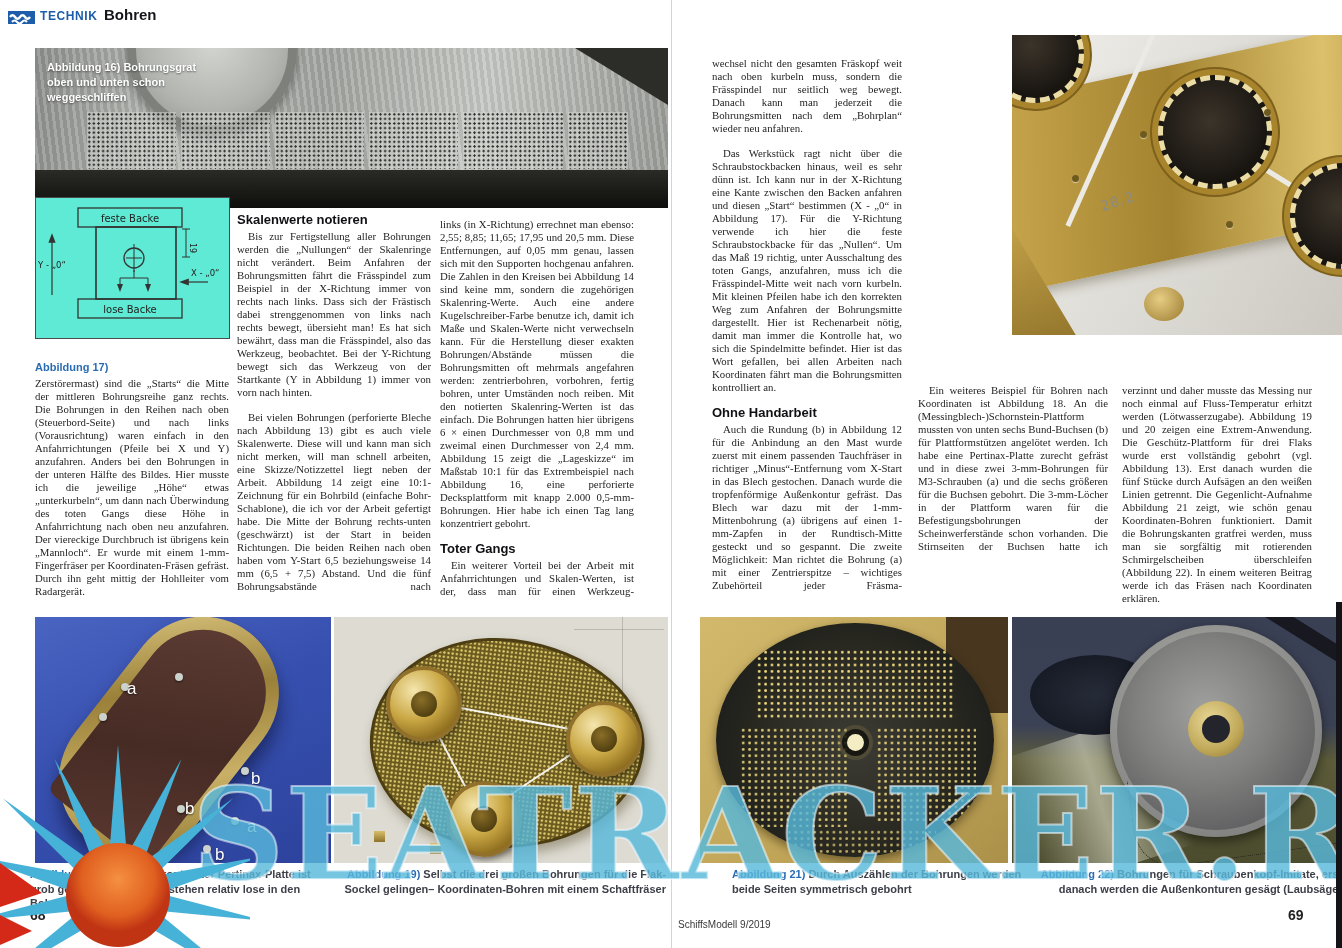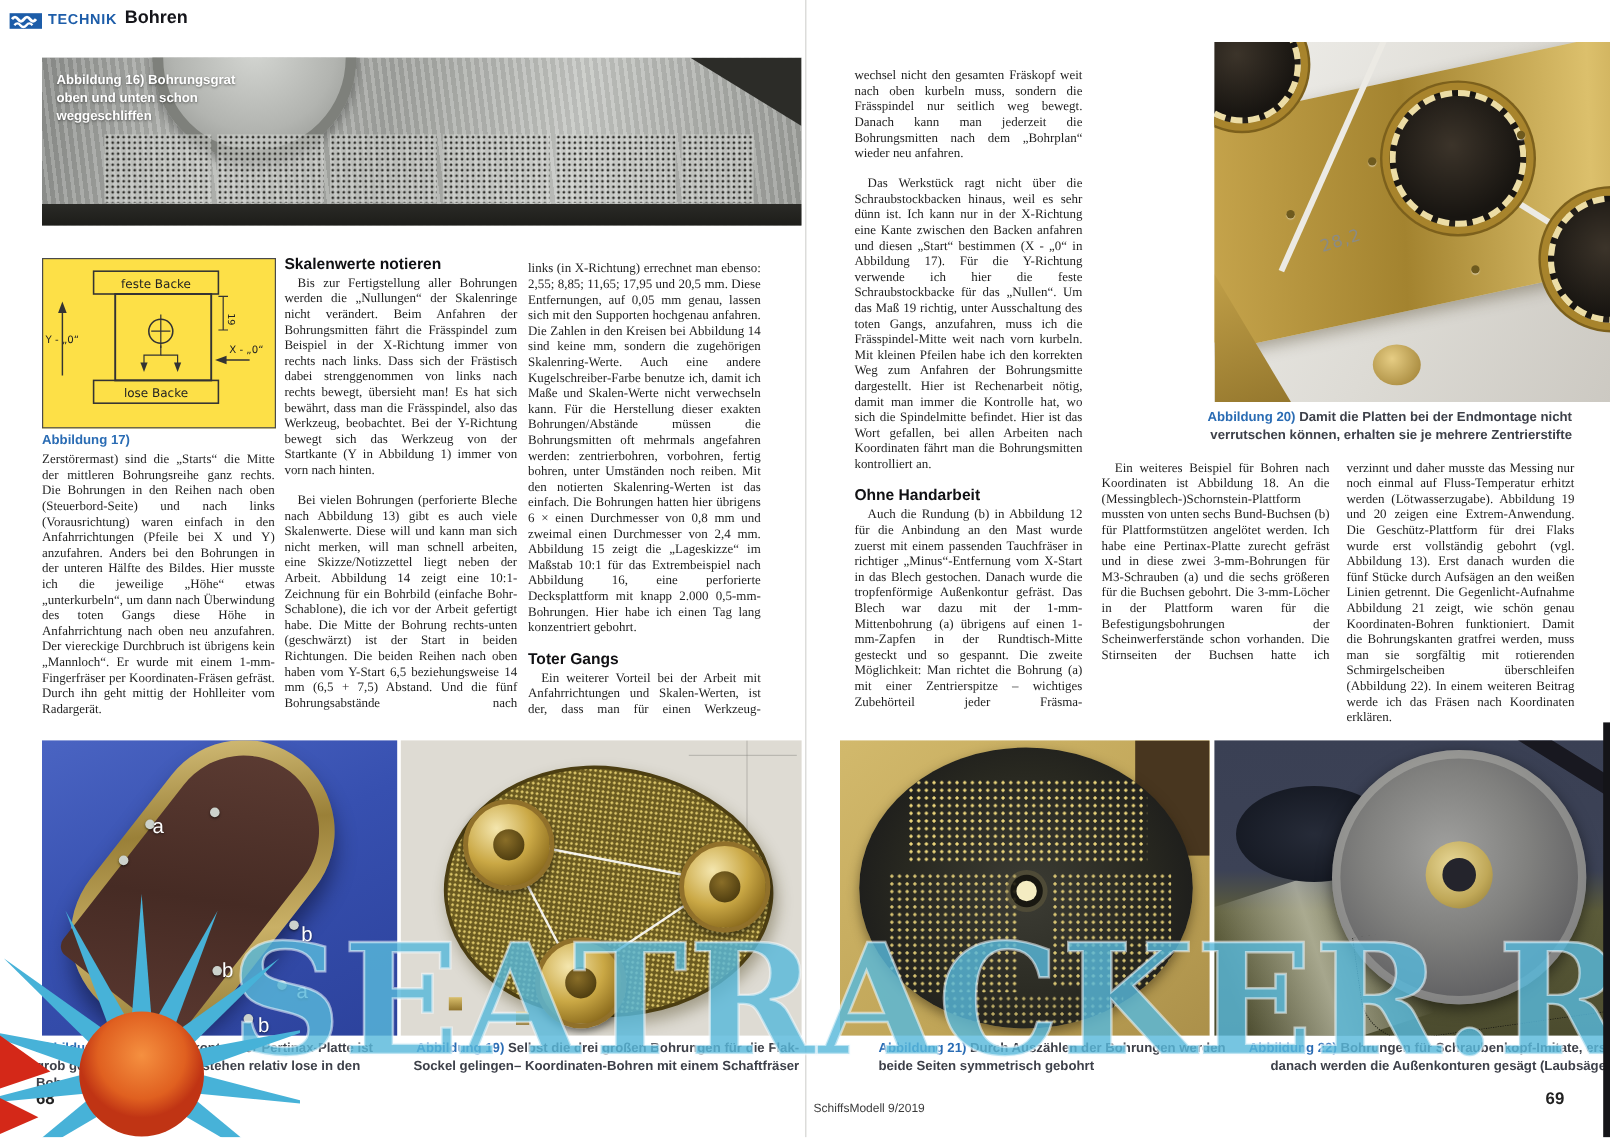--- a/index.html
+++ b/index.html
@@ -7,39 +7,39 @@
         font-family:"Liberation Serif",serif;color:#1e1e1e;}
   
   .hdr-icon{position:absolute;left:8px;top:11px;width:27px;height:13px;background:#1d5da9;}
   .hdr-section{position:absolute;left:40px;top:9px;font-family:"Liberation Sans",sans-serif;
         font-weight:bold;font-size:12px;letter-spacing:.6px;color:#1d5da9;}
   .hdr-topic{position:absolute;left:104px;top:6px;font-family:"Liberation Sans",sans-serif;
         font-weight:bold;font-size:15px;color:#15151a;}
   
   .photo{position:absolute;overflow:hidden;}
   
-  .f16{left:35px;top:48px;width:633px;height:140px;
+  .f16{left:35px;top:48px;width:633px;height:160px;
        background:linear-gradient(97deg,#8e908d 0%,#b9bbb7 22%,#a2a4a0 45%,#c6c8c4 70%,#999b97 100%);}
   .f16-streaks{position:absolute;inset:0;background:repeating-linear-gradient(83deg,
        rgba(255,255,255,.14) 0 3px, rgba(0,0,0,.06) 3px 7px);}
   .f16-circle{position:absolute;left:92px;top:-84px;width:152px;height:152px;border-radius:50%;
        background:radial-gradient(circle at 50% 45%,#d4d6d2 0%,#b2b4b0 60%,#8c8e8a 100%);
        border:9px solid #7e807b;box-shadow:0 4px 10px rgba(0,0,0,.35);}
   .f16-wedge{position:absolute;right:0;top:0;width:150px;height:92px;background:#2c2c28;
        clip-path:polygon(38% 0,100% 0,100% 62%);}
   .f16-dots{position:absolute;top:64px;height:57px;width:89px;background-color:rgba(215,217,213,.55);
        background-image:radial-gradient(circle,#2e2e2a 0.9px,rgba(0,0,0,0) 1.35px);
        background-size:4.6px 4.6px;}
   .f16-bottom{position:absolute;left:0;right:0;top:122px;height:38px;
        background:linear-gradient(#2a2a26,#0e0e0c);}
   .f16-cap{position:absolute;left:12px;top:12px;width:150px;color:#fff;
        font-family:"Liberation Sans",sans-serif;font-weight:bold;font-size:11px;line-height:1.35;
        text-shadow:0 1px 2px rgba(0,0,0,.5);}
   
-  .f17{position:absolute;left:35px;top:215px;width:193px;height:140px;background:#fde047;
+  .f17{position:absolute;left:35px;top:197px;width:193px;height:140px;background:#5eead4;
        border:1.5px solid #4a4a4a;}
   .f17 svg{display:block;}
   .f17-cap{position:absolute;left:35px;top:360px;}
   
   .col{position:absolute;width:194px;font-size:10.8px;line-height:13px;text-align:justify;}
   .col p{margin:0 0 12px 0;text-indent:11px;}
   .col p.cont{text-indent:0;}
   .col p.flow{text-align-last:justify;}
   .subhead{font-family:"Liberation Sans",sans-serif;font-weight:bold;font-size:13px;color:#101013;
        margin:0 0 4px 0;text-align:left;}
@@ -232,23 +232,20 @@
     <div class="f20-hole" style="left:146px;top:40px;width:104px;height:104px"></div>
     <div class="f20-hole" style="left:278px;top:128px;width:96px;height:96px"></div>
     <div class="f20-hole" style="left:-26px;top:-30px;width:88px;height:88px"></div>
     <div class="f20-pin" style="left:128px;top:96px"></div>
     <div class="f20-pin" style="left:252px;top:74px"></div>
     <div class="f20-pin" style="left:214px;top:186px"></div>
     <div class="f20-pin" style="left:60px;top:140px"></div>
     <div class="f20-corner"></div>
     <div class="f20-disc"></div>
     <div class="f20-note">28,2</div>
-  </div>
-  <div class="cap cap-20">
-    <span class="lead">Abbildung 20) </span><span>Damit die Platten bei der Endmontage nicht verrutschen können, erhalten sie je mehrere Zentrierstifte</span>
   </div>
 
   <div class="col c-r1">
     <p class="cont">wechsel nicht den gesamten Fräskopf weit nach oben kurbeln muss, sondern die Frässpindel nur seitlich weg bewegt. Danach kann man jederzeit die Bohrungsmitten nach dem „Bohrplan“ wieder neu anfahren.</p>
     <p>Das Werkstück ragt nicht über die Schraubstockbacken hinaus, weil es sehr dünn ist. Ich kann nur in der X-Richtung eine Kante zwischen den Backen anfahren und diesen „Start“ bestimmen (X - „0“ in Abbildung 17). Für die Y-Richtung verwende ich hier die feste Schraubstockbacke für das „Nullen“. Um das Maß 19 richtig, unter Ausschaltung des toten Gangs, anzufahren, muss ich die Frässpindel-Mitte weit nach vorn kurbeln. Mit kleinen Pfeilen habe ich den korrekten Weg zum Anfahren der Bohrungsmitte dargestellt. Hier ist Rechenarbeit nötig, damit man immer die Kontrolle hat, wo sich die Spindelmitte befindet. Hier ist das Wort gefallen, bei allen Arbeiten nach Koordinaten fährt man die Bohrungsmitten kontrolliert an.</p>
     <h3 class="subhead mid">Ohne Handarbeit</h3>
     <p class="flow">Auch die Rundung (b) in Abbildung 12 für die Anbindung an den Mast wurde zuerst mit einem passenden Tauchfräser in richtiger „Minus“-Entfernung vom X-Start in das Blech gestochen. Danach wurde die tropfenförmige Außenkontur gefräst. Das Blech war dazu mit der 1-mm-Mittenbohrung (a) übrigens auf einen 1-mm-Zapfen in der Rundtisch-Mitte gesteckt und so gespannt. Die zweite Möglichkeit: Man richtet die Bohrung (a) mit einer Zentrierspitze – wichtiges Zubehörteil jeder Fräsma-</p>
   </div>
   <div class="col c-r2">
     <p class="flow">Ein weiteres Beispiel für Bohren nach Koordinaten ist Abbildung 18. An die (Messingblech-)Schornstein-Plattform mussten von unten sechs Bund-Buchsen (b) für Plattformstützen angelötet werden. Ich habe eine Pertinax-Platte zurecht gefräst und in diese zwei 3-mm-Bohrungen für M3-Schrauben (a) und die sechs größeren für die Buchsen gebohrt. Die 3-mm-Löcher in der Plattform waren für die Befestigungsbohrungen der Scheinwerferstände schon vorhanden. Die Stirnseiten der Buchsen hatte ich</p>

